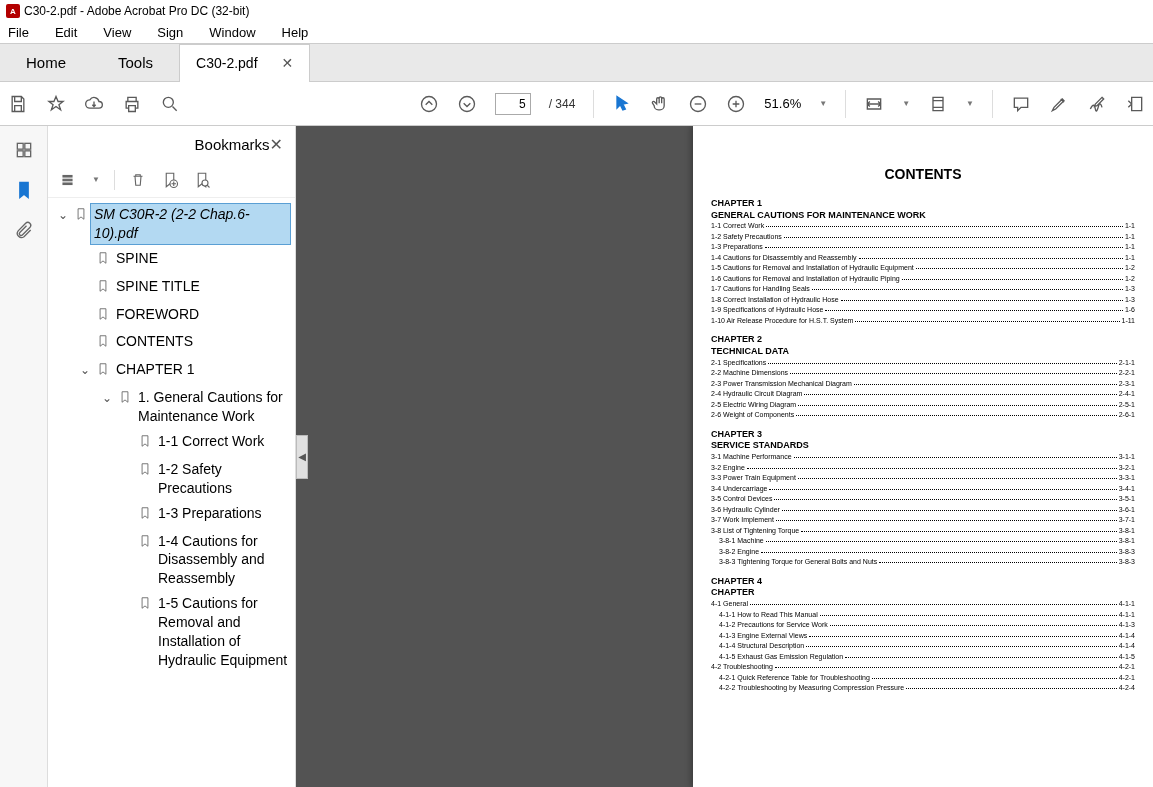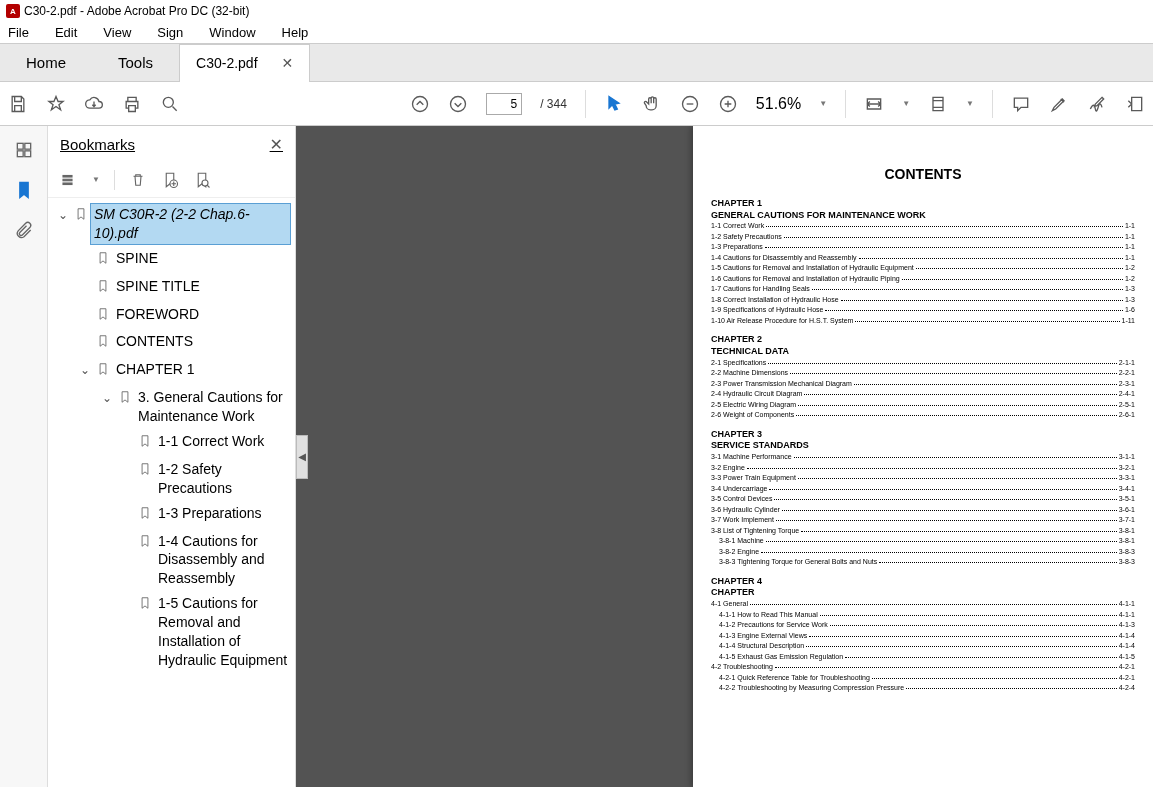--- a/index.html
+++ b/index.html
@@ -12,28 +12,28 @@
 .tabbar .navtab { padding: 0 26px; height: 38px; display: flex; align-items: center; font-size: 15px; cursor: pointer; }
 .tabbar .doctab { background: #fff; border: 1px solid #ccc; border-bottom: none; height: 38px; padding: 0 16px; display: flex; align-items: center; gap: 24px; font-size: 14px; }
 .tabbar .closex { font-size: 14px; color: #555; }
 .toolbar { height: 44px; background: #fff; border-bottom: 1px solid #ccc; display: flex; align-items: center; padding: 0 8px; gap: 18px; }
 .toolbar .grp { display: flex; align-items: center; gap: 18px; }
 .toolbar .spacer { flex: 1; }
 .toolbar svg, .toolbar .ico { width: 20px; height: 20px; stroke: #5a5a5a; fill: none; stroke-width: 1.6; }
 .toolbar .sep { width: 1px; height: 28px; background: #ddd; }
 .toolbar .pagein { width: 36px; height: 22px; border: 1px solid #aaa; text-align: right; padding: 0 4px; font-size: 12px; }
 .toolbar .pgtot { font-size: 12px; color: #333; }
-.toolbar .zoom { font-size: 16px; }
+.toolbar .zoom { font-size: 13px; }
 .toolbar .caret { font-size: 8px; color: #777; }
 .main { flex: 1; display: flex; overflow: hidden; }
 .rail { width: 48px; background: #f7f7f7; border-right: 1px solid #ddd; display: flex; flex-direction: column; align-items: center; padding-top: 14px; gap: 20px; }
 .rail .ico { width: 20px; height: 20px; stroke: #666; fill: none; stroke-width: 1.6; cursor: pointer; }
 .rail .ico.active { stroke: #1976d2; fill: #1976d2; }
 .bmpanel { width: 248px; background: #fff; border-right: 1px solid #ddd; display: flex; flex-direction: column; }
-.bmpanel .hdr { height: 36px; display: flex; align-items: center; justify-content: space-between; padding: 0 12px; font-size: 15px; text-decoration: underline; }
+.bmpanel .hdr { height: 36px; display: flex; align-items: center; justify-content: flex-end; padding: 0 12px; font-size: 15px; }
 .bmpanel .tools { height: 36px; display: flex; align-items: center; padding: 0 12px; gap: 14px; border-bottom: 1px solid #eee; }
 .bmpanel .tools .sep2 { width: 1px; height: 20px; background: #ddd; }
 .bmpanel .tools svg { width: 18px; height: 18px; stroke: #666; fill: none; stroke-width: 1.5; }
 .bmtree { flex: 1; overflow: auto; font-size: 14px; padding: 4px 0 4px 4px; position: relative; }
 .bmtree::-webkit-scrollbar { width: 16px; }
 .bmtree::-webkit-scrollbar-track { background: #f0f0f0; }
 .bmtree::-webkit-scrollbar-thumb { background: #c4c4c4; }
 .bmitem { display: flex; align-items: flex-start; padding: 3px 4px; gap: 4px; cursor: pointer; line-height: 1.35; }
 .bmitem .arr { width: 14px; text-align: center; color: #555; flex-shrink: 0; font-size: 12px; padding-top: 2px; }
 .bmitem .bk { width: 16px; flex-shrink: 0; padding-top: 1px; }
@@ -245,21 +245,21 @@
           <span class="bk"><svg viewBox="0 0 24 24">
               <path d="M7 3h10v18l-5-4-5 4z"></path>
             </svg></span>
           <span class="lbl">CHAPTER 1</span>
         </div>
         <div class="bmitem d2">
           <span class="arr">⌄</span>
           <span class="bk"><svg viewBox="0 0 24 24">
               <path d="M7 3h10v18l-5-4-5 4z"></path>
             </svg></span>
-          <span class="lbl">3. General Cautions for Maintenance Work</span>
+          <span class="lbl">1. General Cautions for Maintenance Work</span>
         </div>
         <div class="bmitem d3">
           <span class="arr"></span>
           <span class="bk"><svg viewBox="0 0 24 24">
               <path d="M7 3h10v18l-5-4-5 4z"></path>
             </svg></span>
           <span class="lbl">1-1 Correct Work</span>
         </div>
         <div class="bmitem d3">
           <span class="arr"></span>

